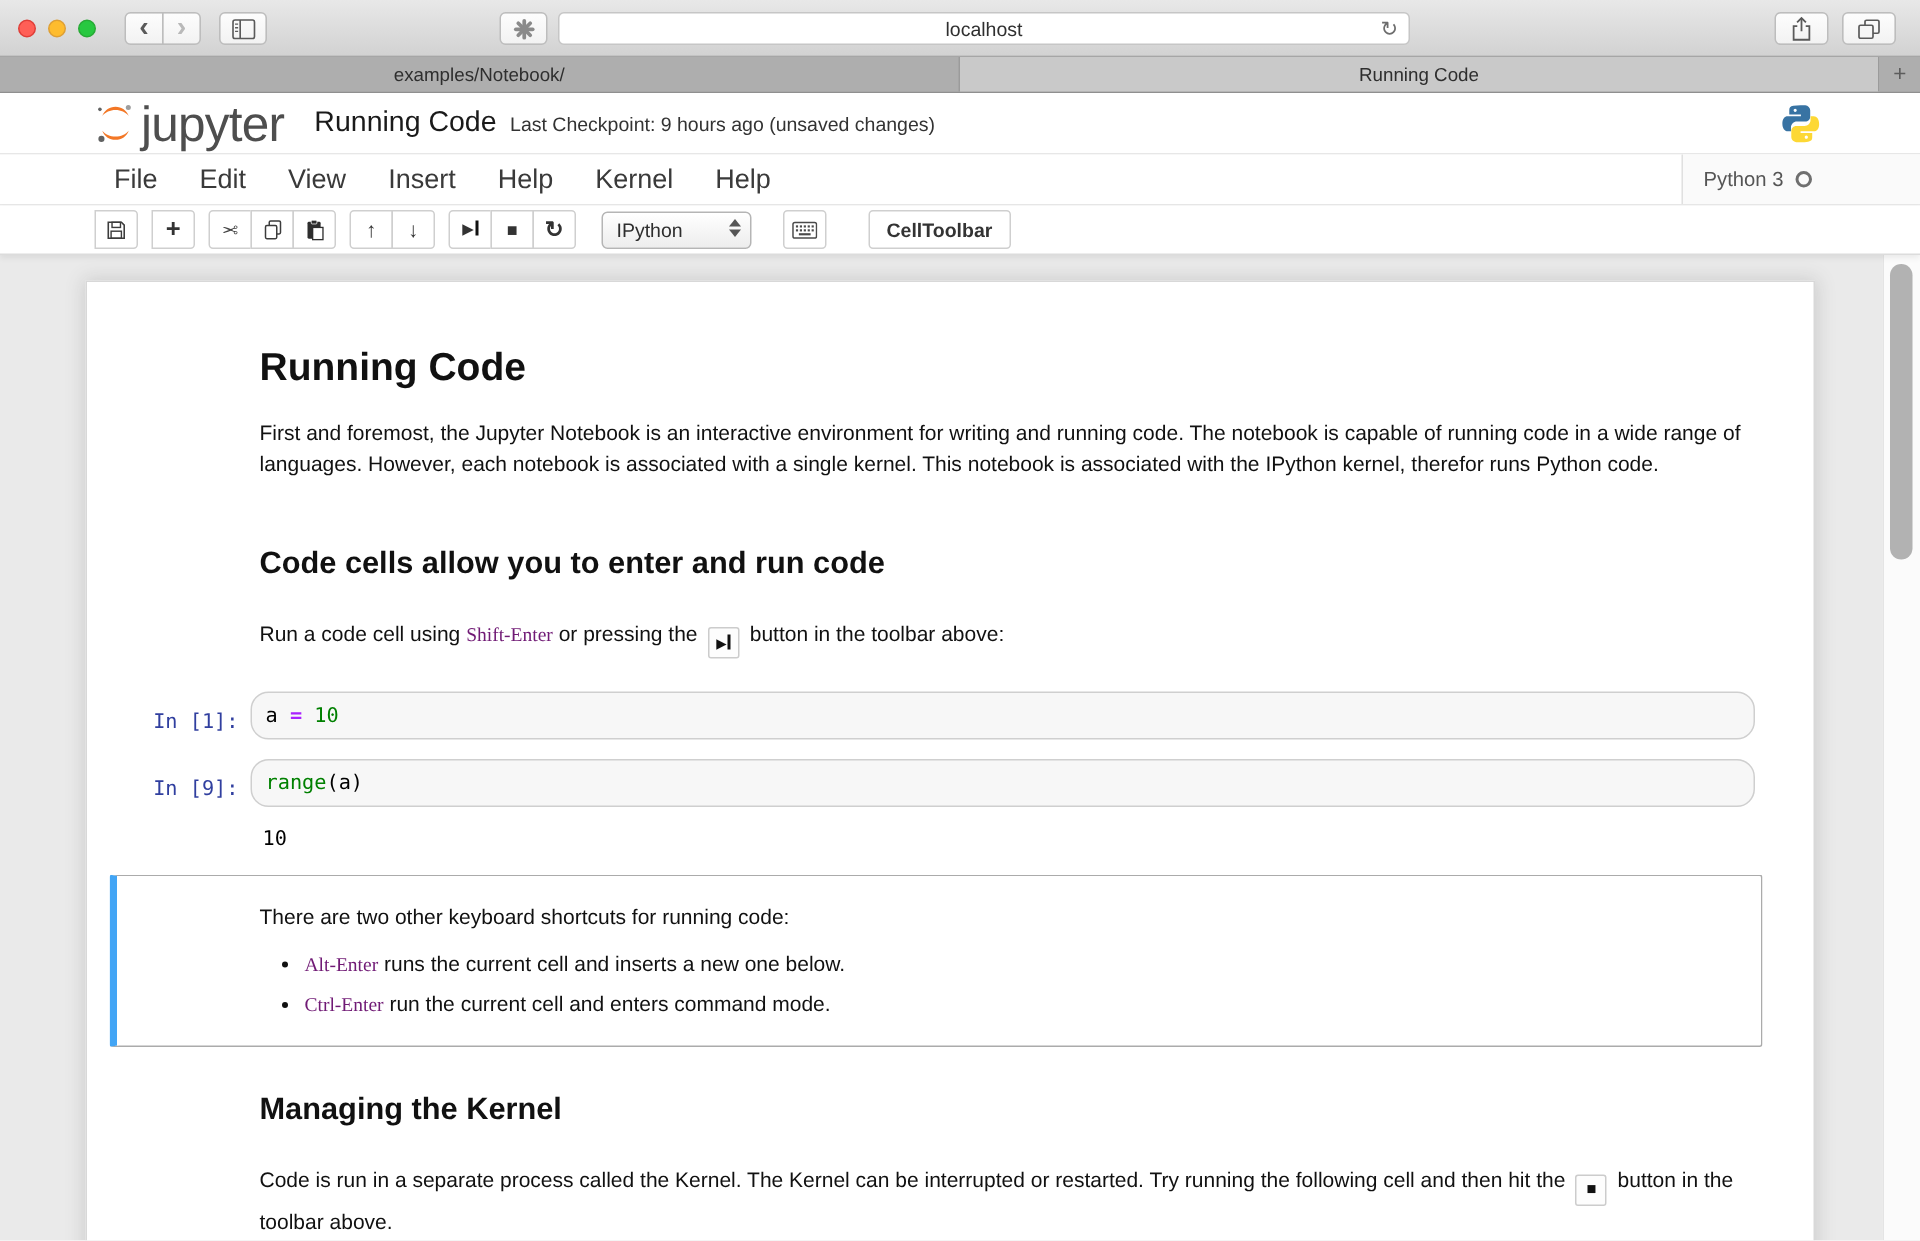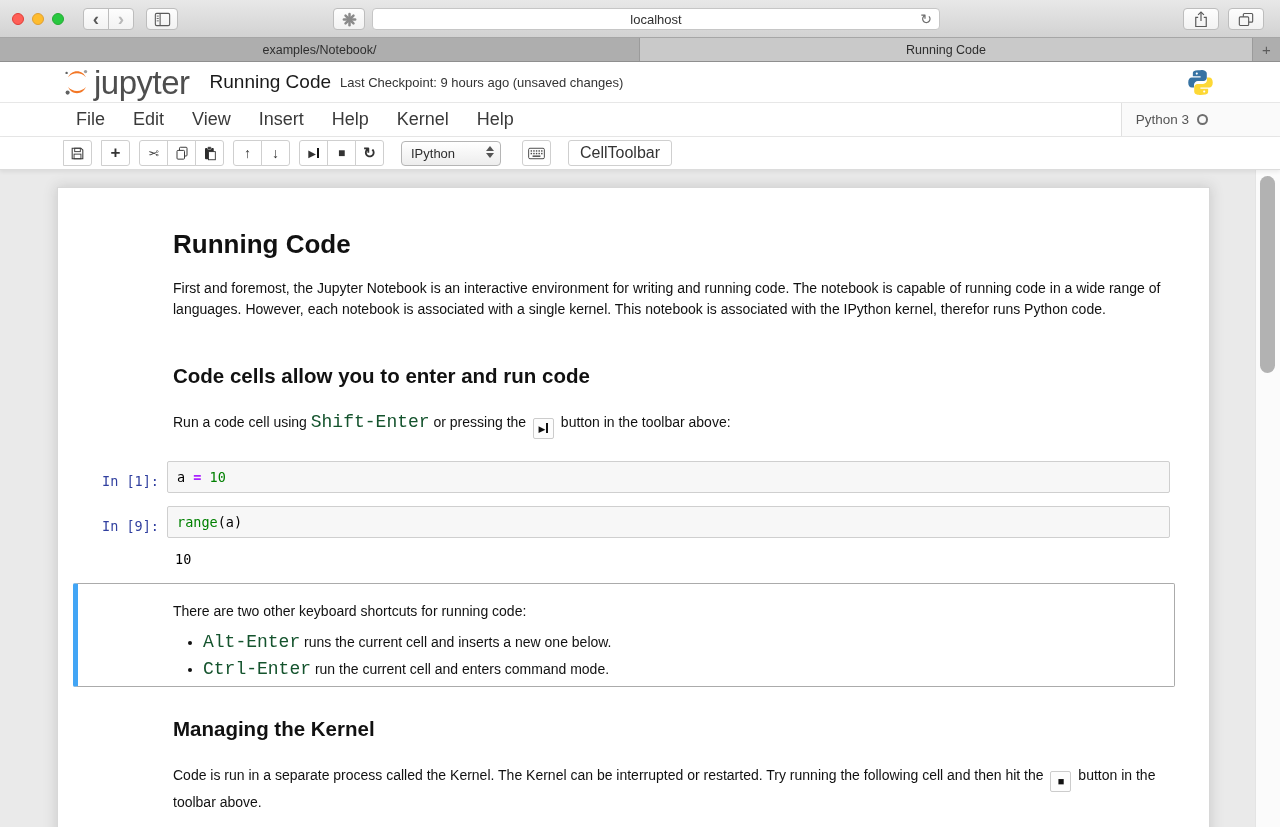--- a/index.html
+++ b/index.html
@@ -62,45 +62,45 @@
   .play-ico { position:relative; font-size:10px; line-height:10px; }
   .play-ico::after { content:""; display:inline-block; width:2px; height:10px; background:#111; margin-left:1px; vertical-align:-1px; }
   .g-stop { font-size:12px; line-height:12px; }
   .g-refresh { font-size:15px; font-weight:bold; }
   .cell-type-select { width:100px; height:25px; margin-left:8px; background:linear-gradient(#fff,#ededed); border:1px solid #b5b5b5; border-radius:4px; display:flex; align-items:center; padding-left:9px; font-size:13px; color:#2e2e2e; position:relative; cursor:pointer; }
   .steppers { position:absolute; right:6px; top:4px; display:flex; flex-direction:column; gap:2px; }
   .steppers i { width:0; height:0; border-left:4px solid transparent; border-right:4px solid transparent; }
   .steppers .up { border-bottom:5px solid #555; }
   .steppers .down { border-top:5px solid #555; }
   .btn-kbd { margin-left:12px; }
-  .btn-celltoolbar { margin-left:8px; padding:0 11px; font-size:16px; }
+  .btn-celltoolbar { margin-left:19px; padding:0 11px; font-size:13px;font-weight:bold; }
 
   
   .page-area { position:relative; height:657px; background:#eaeaea; overflow:hidden; }
   .notebook-page { position:absolute; left:57px; top:17px; width:1153px; min-height:660px; background:#fff; box-shadow:0 0 12px 1px rgba(87,87,87,0.2); border:1px solid #d8d8d8; padding:15px 17px 15px 15px; }
 
   .md-area { padding-left:100px; padding-right:22px; color:#000; }
   h1.md-h1 { font-size:26px; font-weight:bold; margin:26px 0 18px; color:#111; }
   h2.md-h2 { font-size:20.5px; font-weight:bold; margin:44px 0 24px; color:#111; }
   p.md-p { font-size:14px; line-height:21px; color:#111; }
-  code.inline-code { font-family:Liberation Mono, monospace; font-size:18px; color:#14532d; white-space:pre; }
+  code.inline-code { font-family:Liberation Serif, serif; font-size:13px; color:#701a75; white-space:pre; }
   .inline-btn { display:inline-flex; align-items:center; justify-content:center; width:21px; height:21px; border:1px solid #ccc; border-radius:2px; background:#fdfdfd; vertical-align:-5px; margin:0 3px; }
   .inline-btn .play-ico { font-size:9px; }
   .inline-btn .g-stop { font-size:11px; }
 
   .code-cell { display:flex; margin:0 0 13px;align-items:center; }
   .prompt { flex:0 0 94px; text-align:right; padding:7px 8px 0 0; font-family:"DejaVu Sans Mono","Liberation Mono",monospace; font-size:13.5px; color:#303F9F; white-space:pre; }
-  .input-area { flex:1; margin-right:22px; border:1px solid #cfcfcf; border-radius:2px; background:#f7f7f7; padding:6px 9px; font-family:"DejaVu Sans Mono","Liberation Mono",monospace; font-size:13.5px; line-height:18px; cursor:text; }
+  .input-area { flex:1; margin-right:22px; border:1px solid #cfcfcf; border-radius:12px; background:#f7f7f7; padding:6px 9px; font-family:"DejaVu Sans Mono","Liberation Mono",monospace; font-size:13.5px; line-height:18px; cursor:text; }
   .input-area span { white-space:pre; }
   .tok-op { color:#AA22FF; font-weight:bold; }
   .tok-num { color:#008000; }
   .tok-builtin { color:#008000; }
   .output-area { padding-left:102px; font-family:"DejaVu Sans Mono","Liberation Mono",monospace; font-size:13.5px; color:#000; margin:4px 0 16px; }
 
-  .selected-md-cell { margin-top:5px; margin-right:17px; border:1px solid #ababab; border-left:5px solid #42A5F5; border-radius:2px; padding:17px 20px 6px 95px; }
+  .selected-md-cell { margin-top:5px; margin-right:17px; border:1px solid #ababab; border-left:5px solid #42A5F5; border-radius:2px; padding:17px 20px 17px 95px; }
   .selected-md-cell p { margin-bottom:2px; }
   .selected-md-cell ul { margin:10px 0 0; padding-left:30px; }
   .selected-md-cell li { font-size:14px; line-height:21px; margin-top:6px; color:#111; }
 
   .mt-run { margin-top:0; }
   .cells-block { margin-top:22px; }
   .h2-kernel { margin-top:30px !important; }
   .kernel-para { margin-top:0; }
 
   

